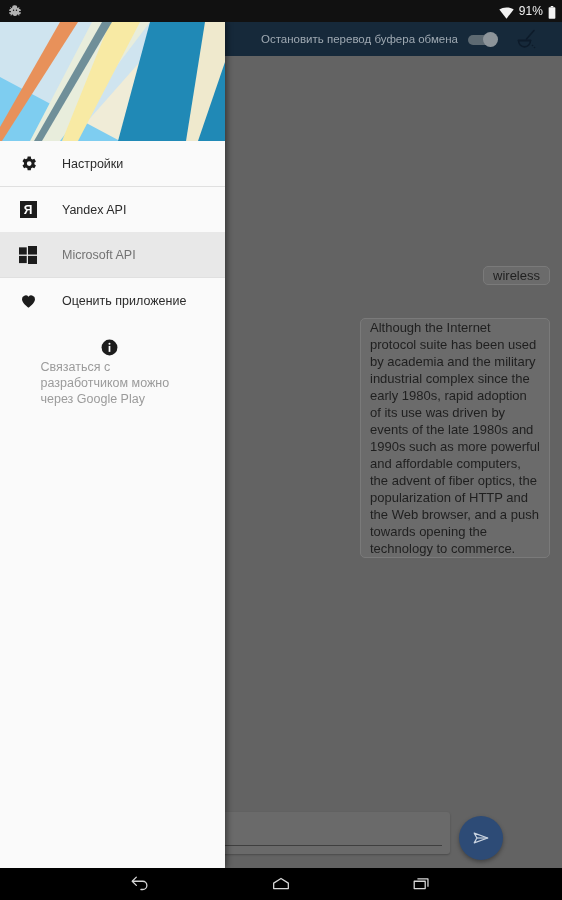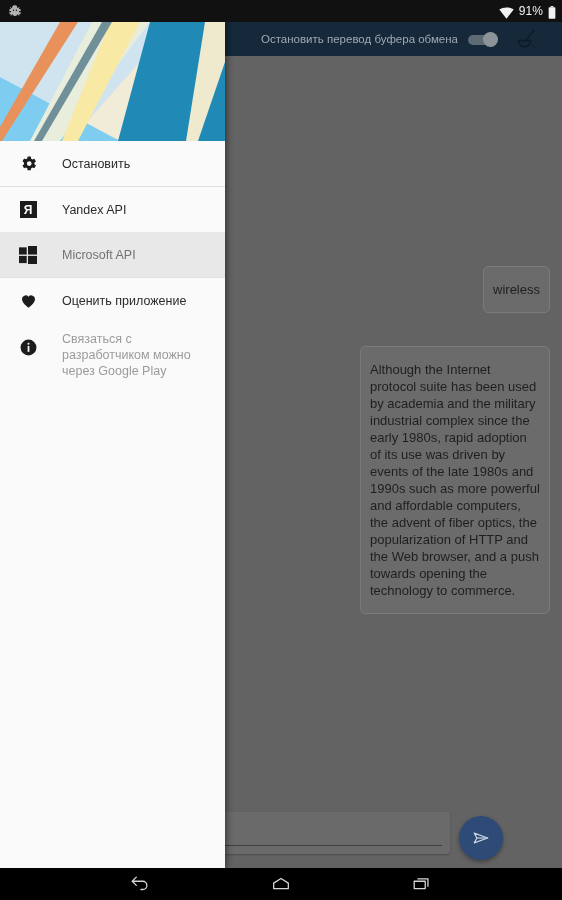--- a/index.html
+++ b/index.html
@@ -100,21 +100,21 @@
     padding: 10px 12px 0 12px;
     box-sizing: border-box;
   }
   .bubble {
     background: #6b6b6b;
     border: 1px solid #7a7a7a;
     border-radius: 5px;
     color: #1f1f1f;
     font-size: 13px;
     line-height: 17px;
-    padding: 14px 9px;
+    padding: 0 9px;
     box-sizing: border-box;
   }
   .bubble.sent {
     margin-left: auto;
     width: max-content;
     max-width: 70%;
     margin-top: 200px;
   }
   .bubble.received {
     margin-left: auto;
@@ -209,22 +209,23 @@
   }
   .drawer-icon svg { display: block; }
   .drawer-label {
     font-size: 12.5px;
     color: #2b2b2b;
     line-height: 16px;
   }
   .drawer-label.accent { color: #737373; }
   .drawer-item.two-line {
     height: 52px;
-    align-items: flex-start;
+    align-items: center;
     padding-top: 8px;
+    flex-direction: column;
   }
   .drawer-item.two-line .drawer-icon { margin-top: 4px; }
   .drawer-label.muted {
     color: #9b9b9b;
     font-size: 12.5px;
     line-height: 16px;
     max-width: 160px;
   }
   .yandex-box {
     width: 17px; height: 17px;
@@ -338,21 +339,21 @@
       </svg>
     </div>
 
     <ul class="drawer-list">
       <li class="drawer-item">
         <span class="drawer-icon">
           <svg viewBox="0 0 24 24" width="19" height="19" fill="#1c1c1c">
             <path d="M19.4 13a7.6 7.6 0 0 0 0-2l2-1.6-2-3.4-2.4 1a7.6 7.6 0 0 0-1.7-1L14.9 3h-4l-.4 2.6a7.6 7.6 0 0 0-1.7 1l-2.4-1-2 3.4L6.4 11a7.6 7.6 0 0 0 0 2l-2 1.6 2 3.4 2.4-1a7.6 7.6 0 0 0 1.7 1l.4 2.6h4l.4-2.6a7.6 7.6 0 0 0 1.7-1l2.4 1 2-3.4-2-1.6zM12.9 15a3 3 0 1 1 0-6 3 3 0 0 1 0 6z"></path>
           </svg>
         </span>
-        <span class="drawer-label">Остановить</span>
+        <span class="drawer-label">Настройки</span>
       </li>
 
       <li class="divider"></li>
 
       <li class="drawer-item">
         <span class="drawer-icon">
           <span class="yandex-box">Я</span>
         </span>
         <span class="drawer-label">Yandex API</span>
       </li>

